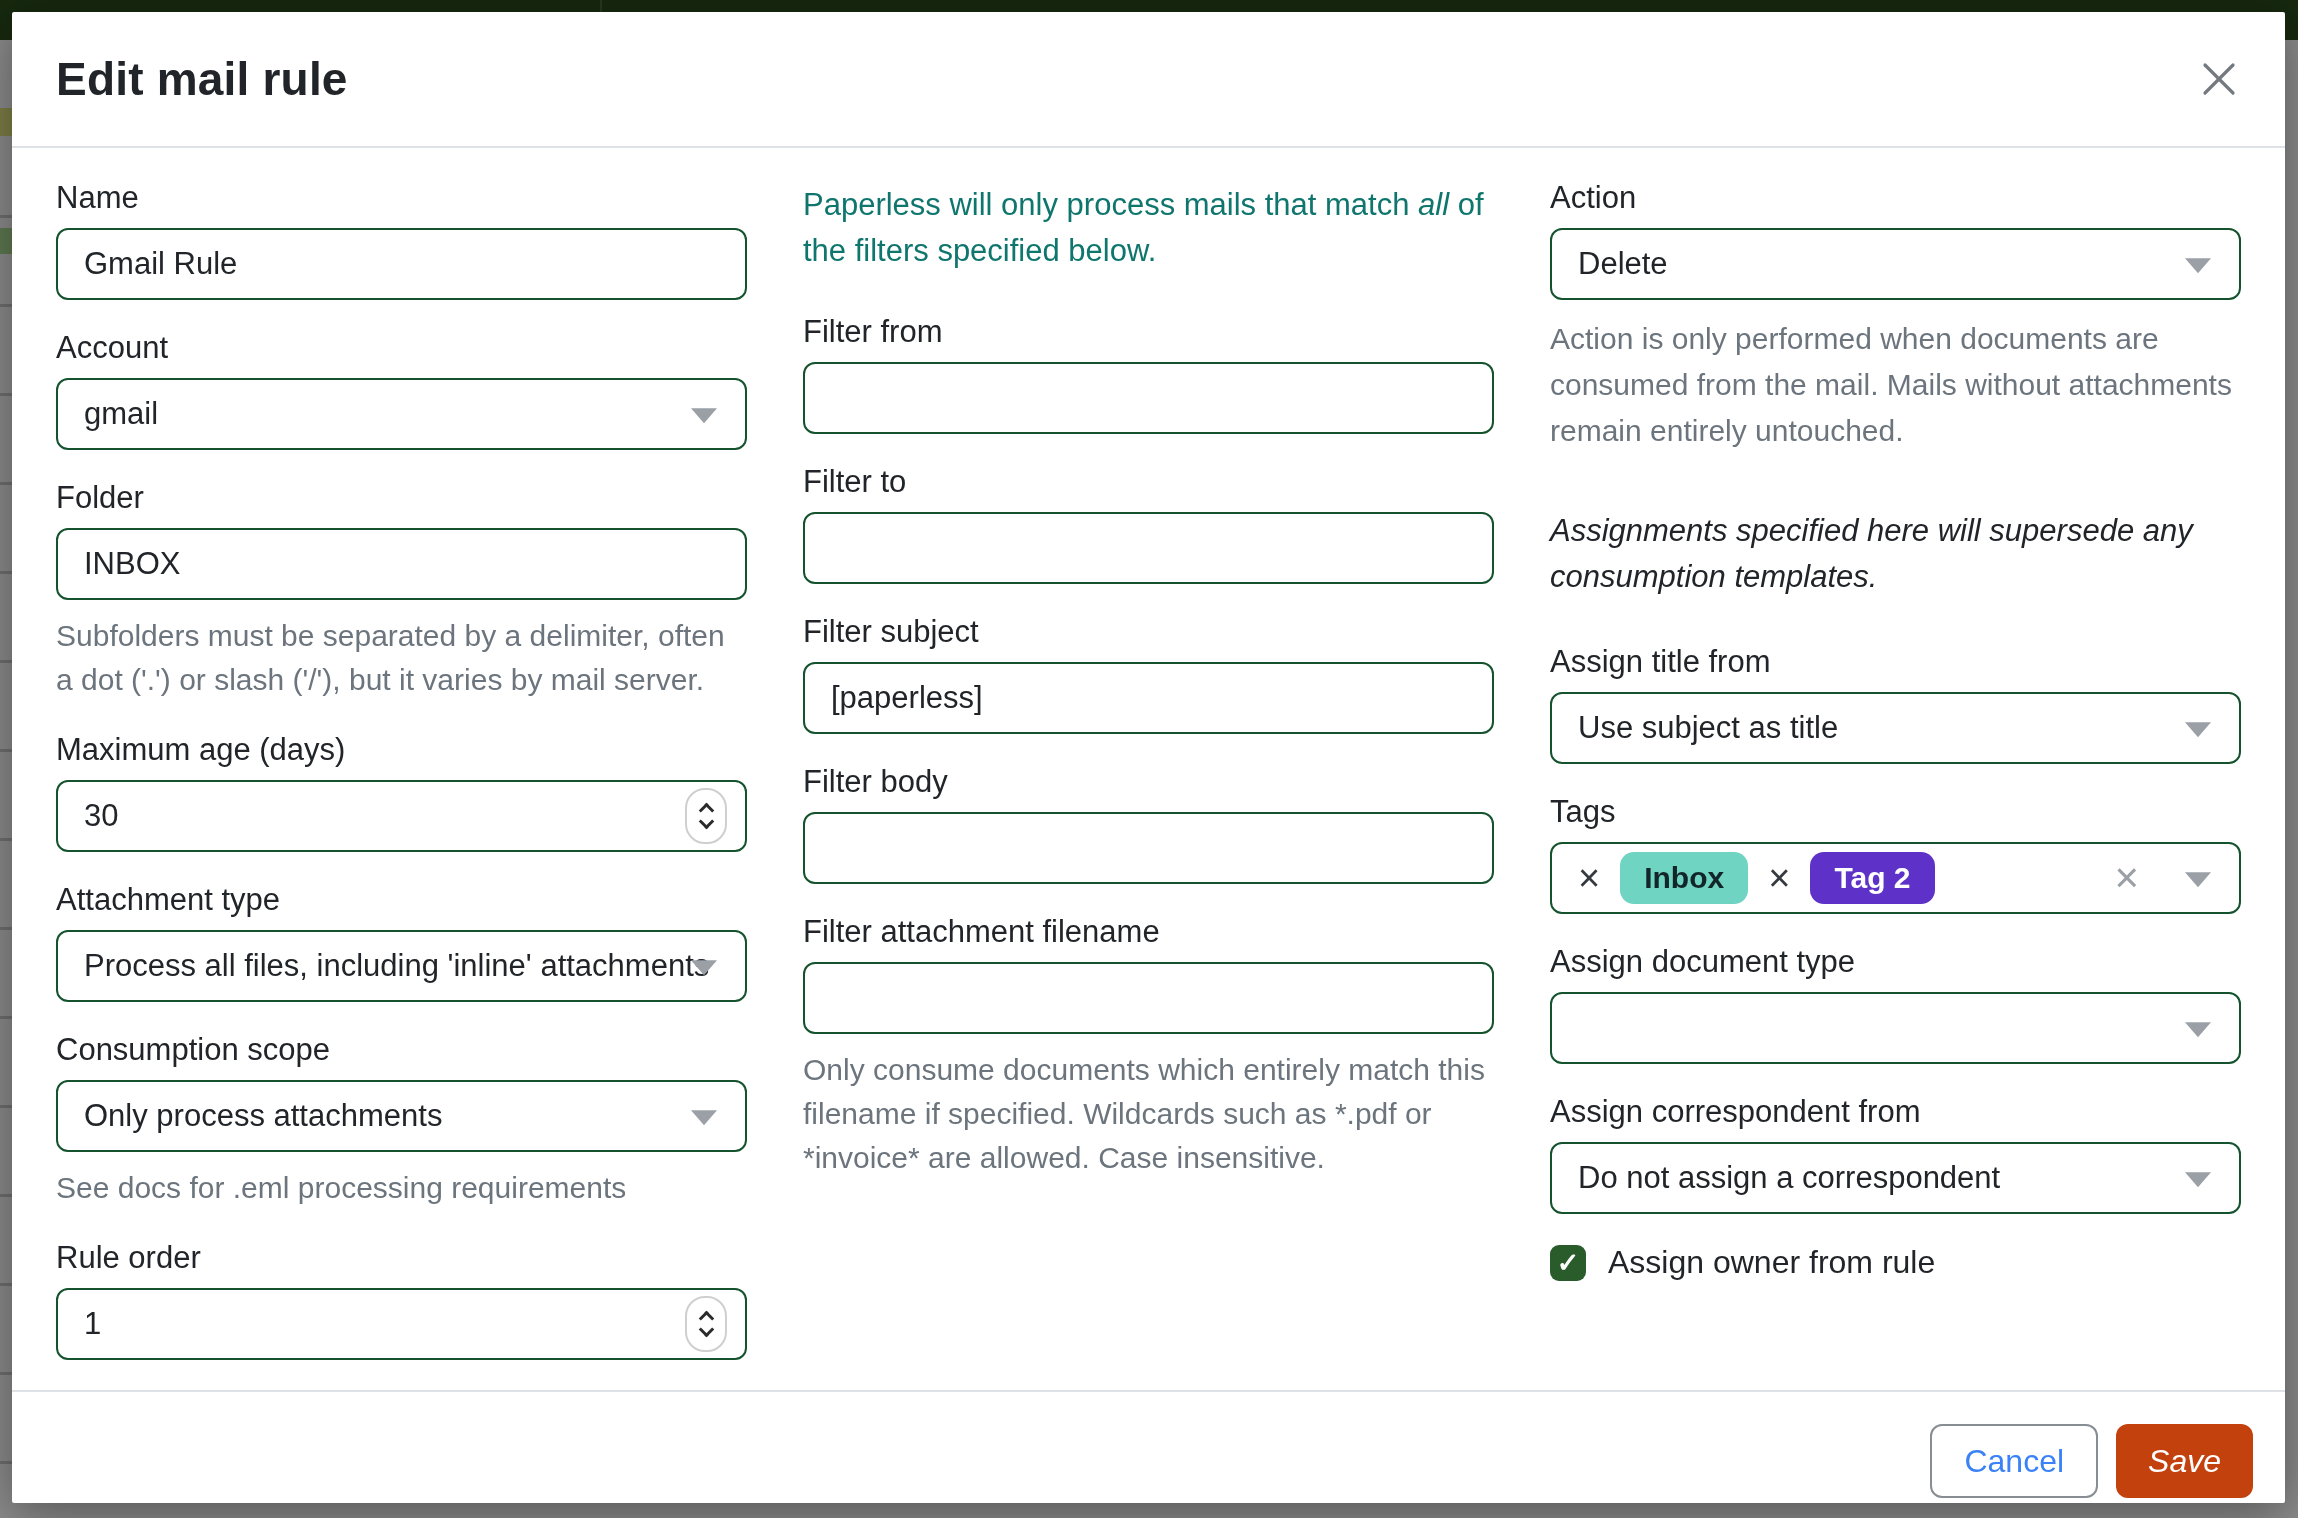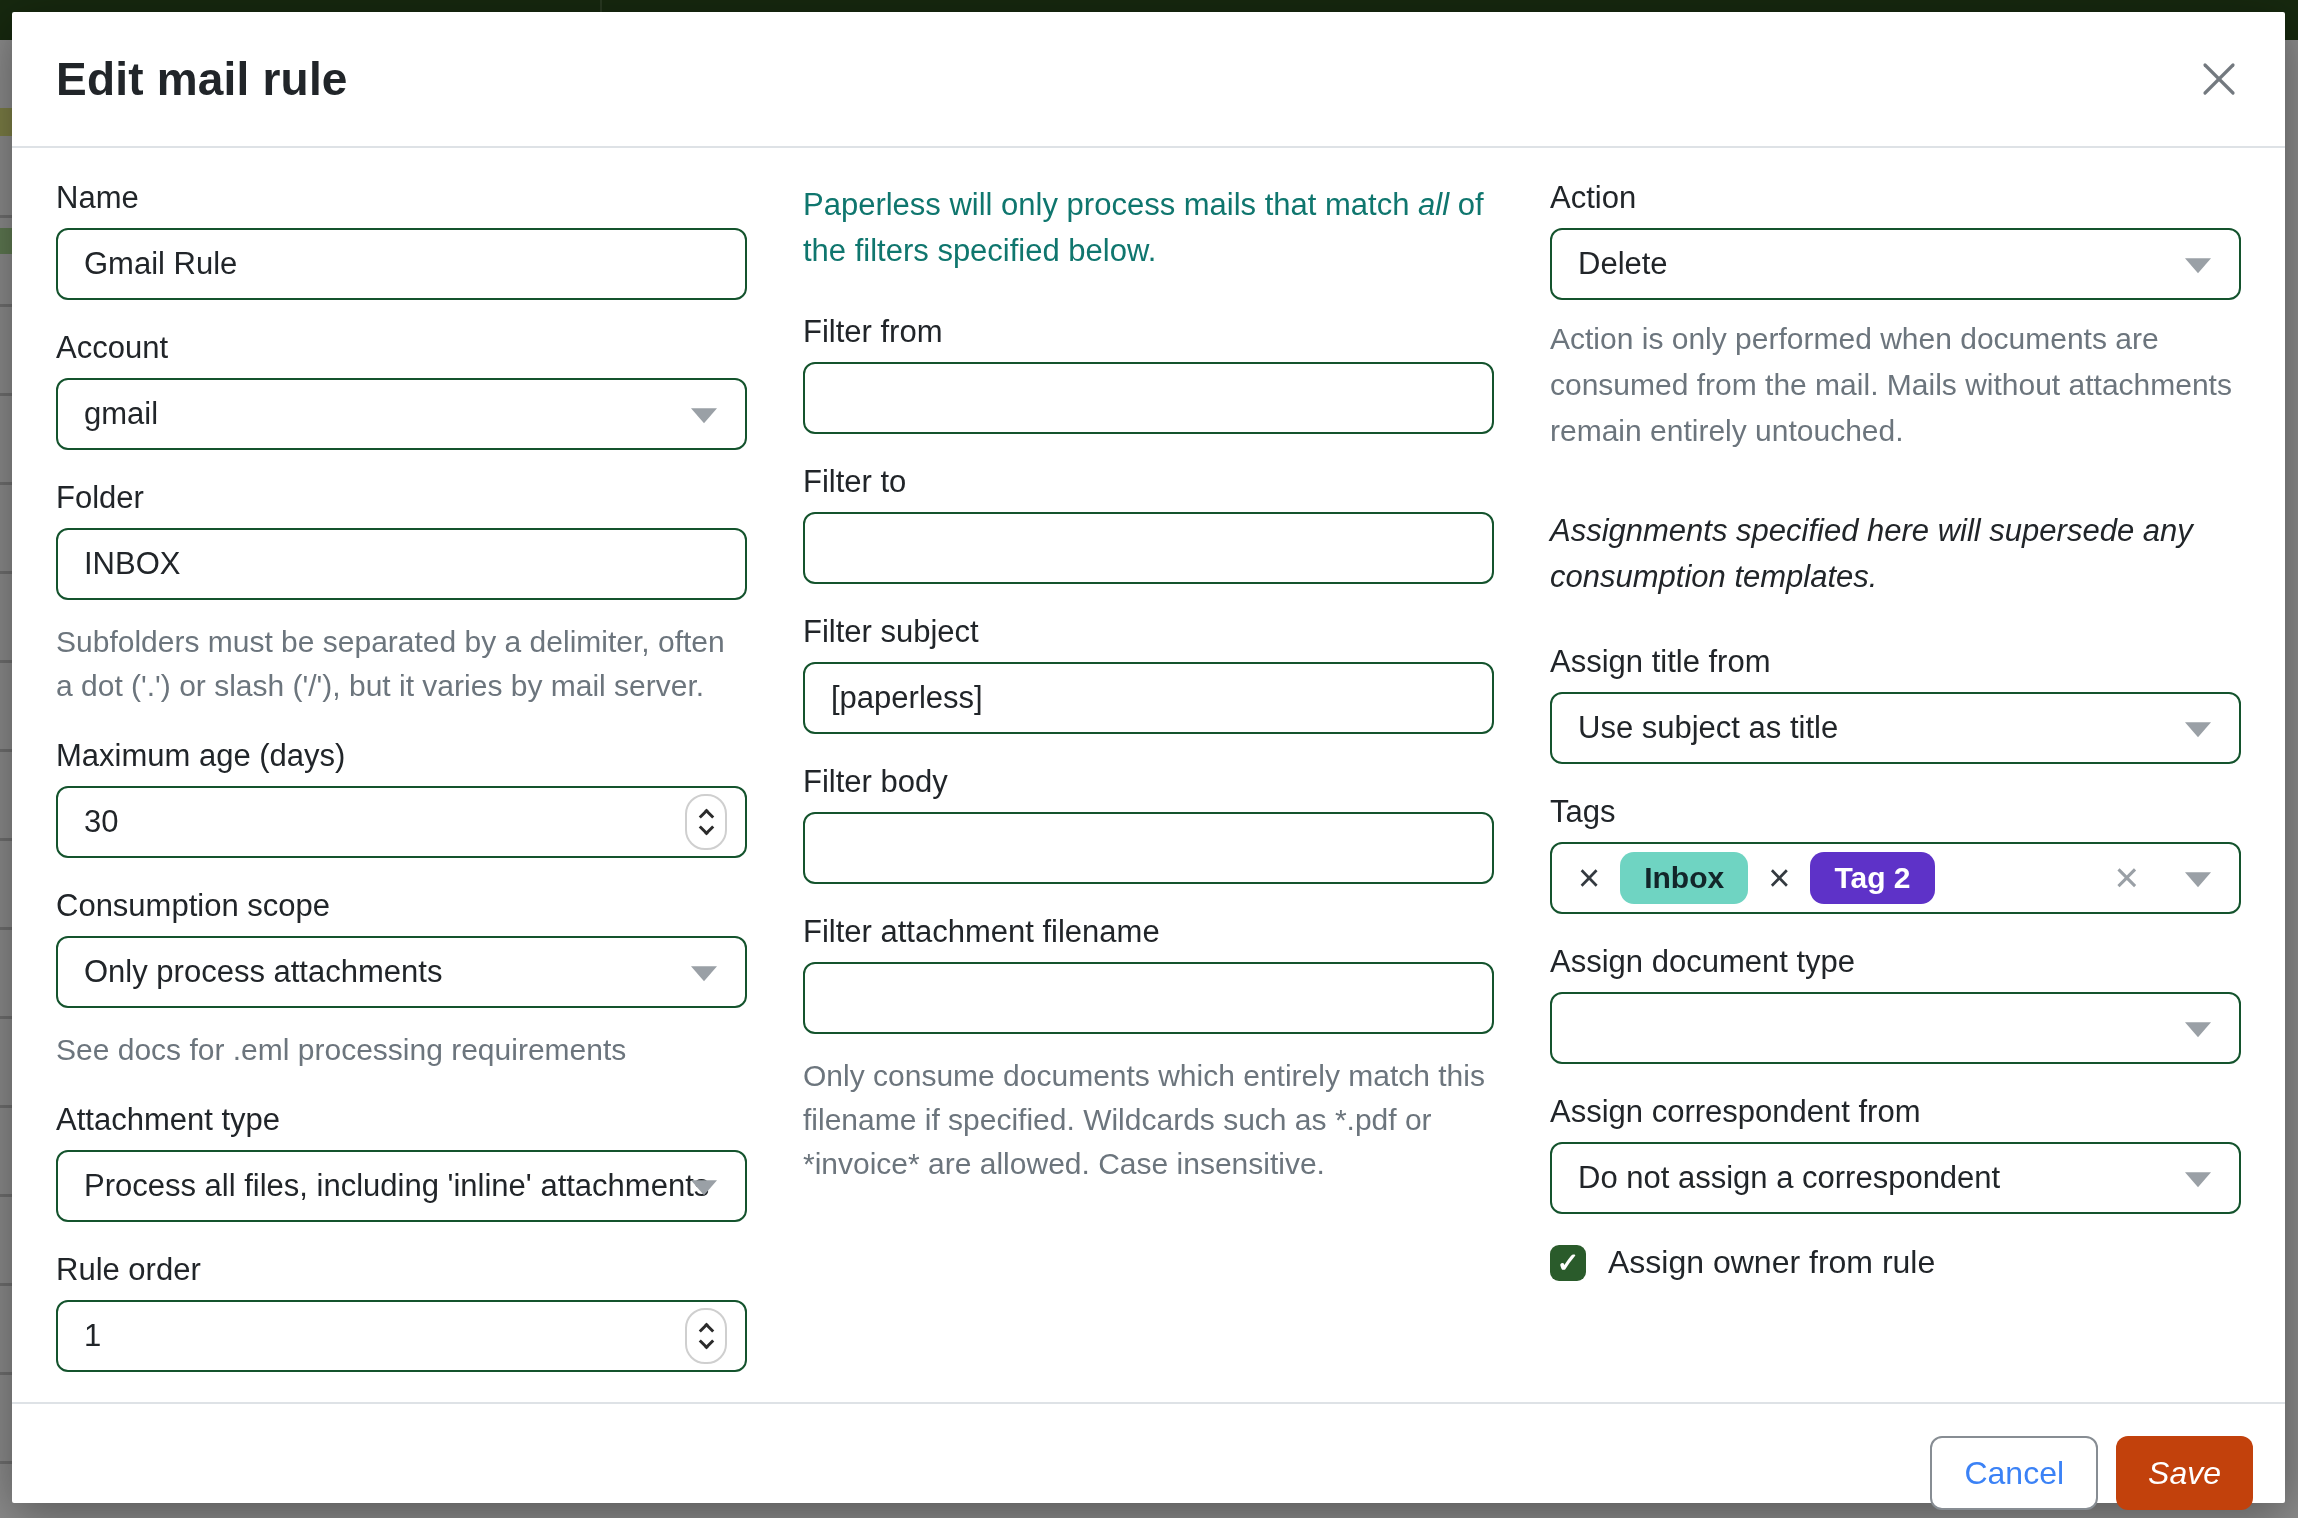--- a/index.html
+++ b/index.html
@@ -61,21 +61,21 @@
   
   .spinner {
     position:absolute; right:18px; top:50%; transform:translateY(-50%);
     width:42px; height:56px; border:2px solid #cfcfcf; border-radius:20px;
     display:flex; flex-direction:column; align-items:center; justify-content:center;
   }
   .chev { width:11px; height:11px; border:solid #2b2b2b; border-width:0 3px 3px 0; }
   .chev.up { transform:rotate(-135deg); margin-bottom:2px; }
   .chev.down { transform:rotate(45deg); margin-top:-2px; }
 
-  .help { font-size:30px; line-height:44px; color:#6c757d; margin-top:20px; }
+  .help { font-size:30px; line-height:44px; color:#6c757d; margin-top:14px; }
   .intro { font-size:31px; line-height:46px; color:#0f766e; margin:2px 0 40px 0; }
   .intro em { font-style:italic; }
   .note-assignments { font-style:italic; font-size:31px; line-height:46px; color:#212529; margin:54px 0 44px 0; }
   .action-help { font-size:30px; line-height:46px; color:#6c757d; margin-top:16px; }
 
   
   .tags-box { gap:20px; padding-right:150px; }
   .tag-remove { font-size:38px; color:#343a40; line-height:1; }
   .tag-pill { font-size:30px; font-weight:700; padding:9px 24px; border-radius:14px; white-space:nowrap; }
   .tags-clear { position:absolute; right:100px; font-size:42px; color:#9aa0a6; line-height:1; }
@@ -146,34 +146,34 @@
         <div class="control">
           <span class="value">30</span>
           <span class="spinner">
             <span class="chev up"></span>
             <span class="chev down"></span>
           </span>
         </div>
       </div>
 
       <div class="group">
+        <label class="field-label">Attachment type</label>
+        <div class="control select">
+          <span class="value">Process all files, including 'inline' attachments</span>
+          <span class="caret"></span>
+        </div>
+      </div>
+
+      <div class="group">
         <label class="field-label">Consumption scope</label>
         <div class="control select">
           <span class="value">Only process attachments</span>
           <span class="caret"></span>
         </div>
         <div class="help">See docs for .eml processing requirements</div>
-      </div>
-
-      <div class="group">
-        <label class="field-label">Attachment type</label>
-        <div class="control select">
-          <span class="value">Process all files, including 'inline' attachments</span>
-          <span class="caret"></span>
-        </div>
       </div>
 
       <div class="group">
         <label class="field-label">Rule order</label>
         <div class="control">
           <span class="value">1</span>
           <span class="spinner">
             <span class="chev up"></span>
             <span class="chev down"></span>
           </span>

